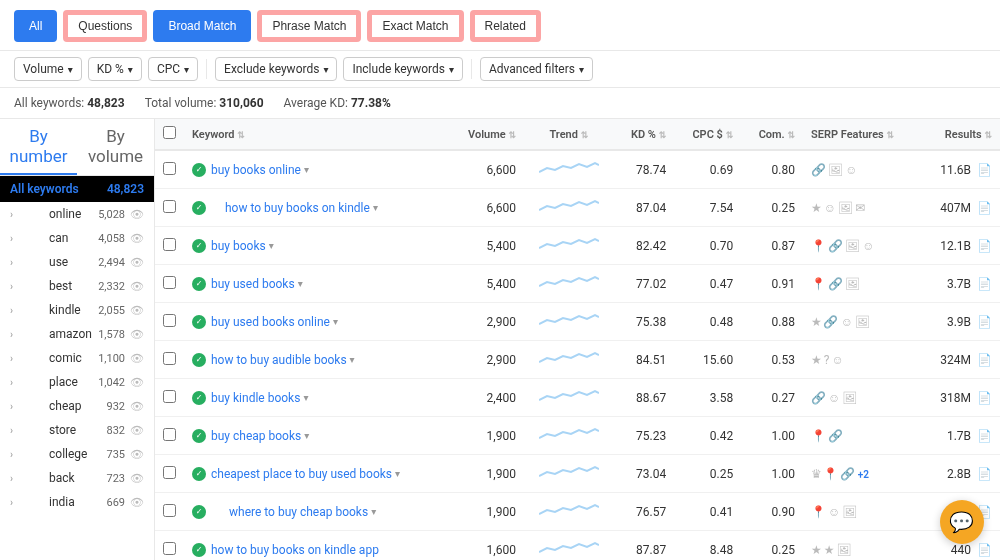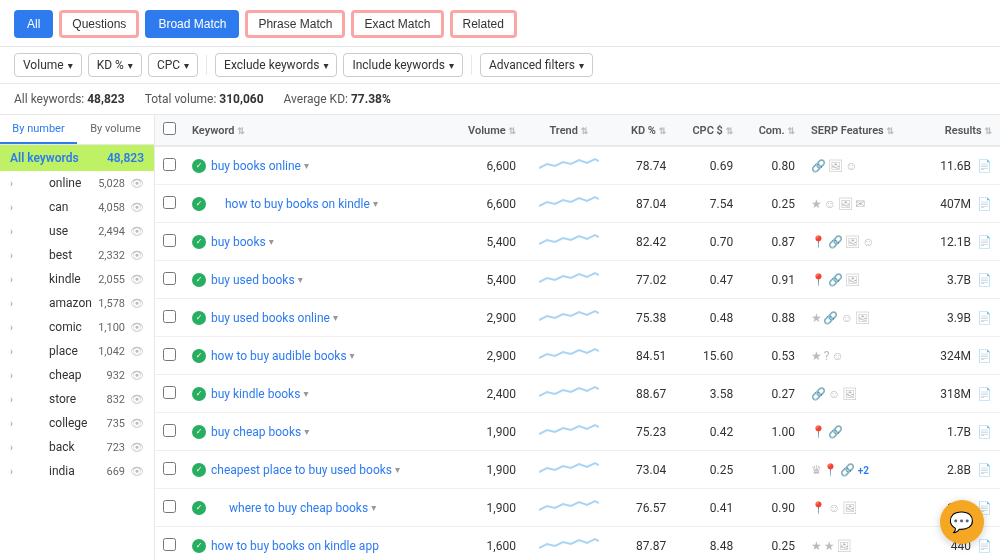--- a/index.html
+++ b/index.html
@@ -1,20 +1,20 @@
 <!DOCTYPE html>
 <html><head>
   <meta charset="utf-8">
   <style>
     * { box-sizing: border-box; margin: 0; padding: 0; }
     body { font-family: -apple-system, BlinkMacSystemFont, 'Segoe UI', Roboto, sans-serif; font-size: 12px; color: #333; background: #fff; width: 1000px; height: 560px; overflow: hidden; }
 
     
     .filter-bar { display: flex; align-items: center; gap: 6px; padding: 10px 14px 8px; border-bottom: 1px solid #e8e8e8; flex-wrap: wrap; }
-    .filter-btn { padding: 4px 10px; border: 3px solid #fca5a5; border-radius: 4px; background: #fff; font-size: 12px; cursor: pointer; color: #333; }
+    .filter-btn { padding: 4px 10px; border: 5px solid #fca5a5; border-radius: 4px; background: #fff; font-size: 12px; cursor: pointer; color: #333; }
     .filter-btn.active { background: #2d7bef; color: #fff; border-color: #2d7bef; }
     .filter-select { padding: 4px 8px; border: 1px solid #ccc; border-radius: 4px; background: #fff; font-size: 12px; cursor: pointer; color: #333; display: flex; align-items: center; gap: 4px; }
     .filter-select::after { content: '▾'; font-size: 10px; }
 
     
     .filter-bar2 { display: flex; align-items: center; gap: 6px; padding: 6px 14px; border-bottom: 1px solid #e8e8e8; }
 
     
     .stats-bar { display: flex; align-items: center; justify-content: space-between; padding: 8px 14px; border-bottom: 1px solid #e8e8e8; }
     .stats-left { display: flex; gap: 20px; align-items: center; font-size: 12px; color: #555; }
@@ -22,29 +22,29 @@
     .stats-right { display: flex; gap: 8px; }
     .btn-primary { padding: 5px 12px; background: #2d7bef; color: #fff; border: none; border-radius: 4px; font-size: 12px; cursor: pointer; display: flex; align-items: center; gap: 4px; }
     .btn-secondary { padding: 5px 12px; background: #fff; color: #333; border: 1px solid #ccc; border-radius: 4px; font-size: 12px; cursor: pointer; display: flex; align-items: center; gap: 4px; }
 
     
     .main { display: flex; height: calc(560px - 110px); }
 
     
     .sidebar { width: 155px; border-right: 1px solid #e8e8e8; overflow-y: auto; flex-shrink: 0; }
     .sidebar-tabs { display: flex; border-bottom: 1px solid #e8e8e8; }
-    .sidebar-tab { flex: 1; padding: 7px 4px; text-align: center; font-size: 11px; cursor: pointer; color: #666; border-bottom: 2px solid transparent; }
+    .sidebar-tab { flex: 1; padding: 7px 4px; text-align: center; font-size: 17px; cursor: pointer; color: #666; border-bottom: 2px solid transparent; }
     .sidebar-tab.active { color: #2d7bef; border-bottom: 2px solid #2d7bef; }
     .sidebar-item { display: flex; align-items: center; justify-content: space-between; padding: 5px 10px; cursor: pointer; border-radius: 3px; }
     .sidebar-item-left { display: flex; align-items: center; gap: 4px; }
     .sidebar-item-arrow { color: #999; font-size: 10px; }
     .sidebar-item-label { font-size: 12px; color: #333; margin-left: 32px; }
     .sidebar-item-count { font-size: 11px; color: #666; }
     .sidebar-item-eye { color: #bbb; font-size: 11px; }
-    .all-keywords-item { display: flex; align-items: center; justify-content: space-between; padding: 6px 10px; background: #bef264; }
+    .all-keywords-item { display: flex; align-items: center; justify-content: space-between; padding: 6px 10px; background: #000000; }
     .all-kw-label { font-size: 12px; font-weight: 600; color: #2d7bef; }
     .all-kw-count { font-size: 12px; font-weight: 600; color: #2d7bef; }
 
     
     .table-area { flex: 1; overflow-y: auto; overflow-x: hidden; }
     table { width: 100%; border-collapse: collapse; font-size: 12px; }
     thead th { padding: 7px 8px; text-align: left; font-weight: 600; color: #555; background: #f8f9fa; border-bottom: 2px solid #e8e8e8; position: sticky; top: 0; z-index: 1; white-space: nowrap; font-size: 11px; }
     tbody tr { border-bottom: 1px solid #f0f0f0; }
     tbody td { padding: 7px 8px; vertical-align: middle; }
     td.keyword-cell { min-width: 200px; max-width: 230px; }

